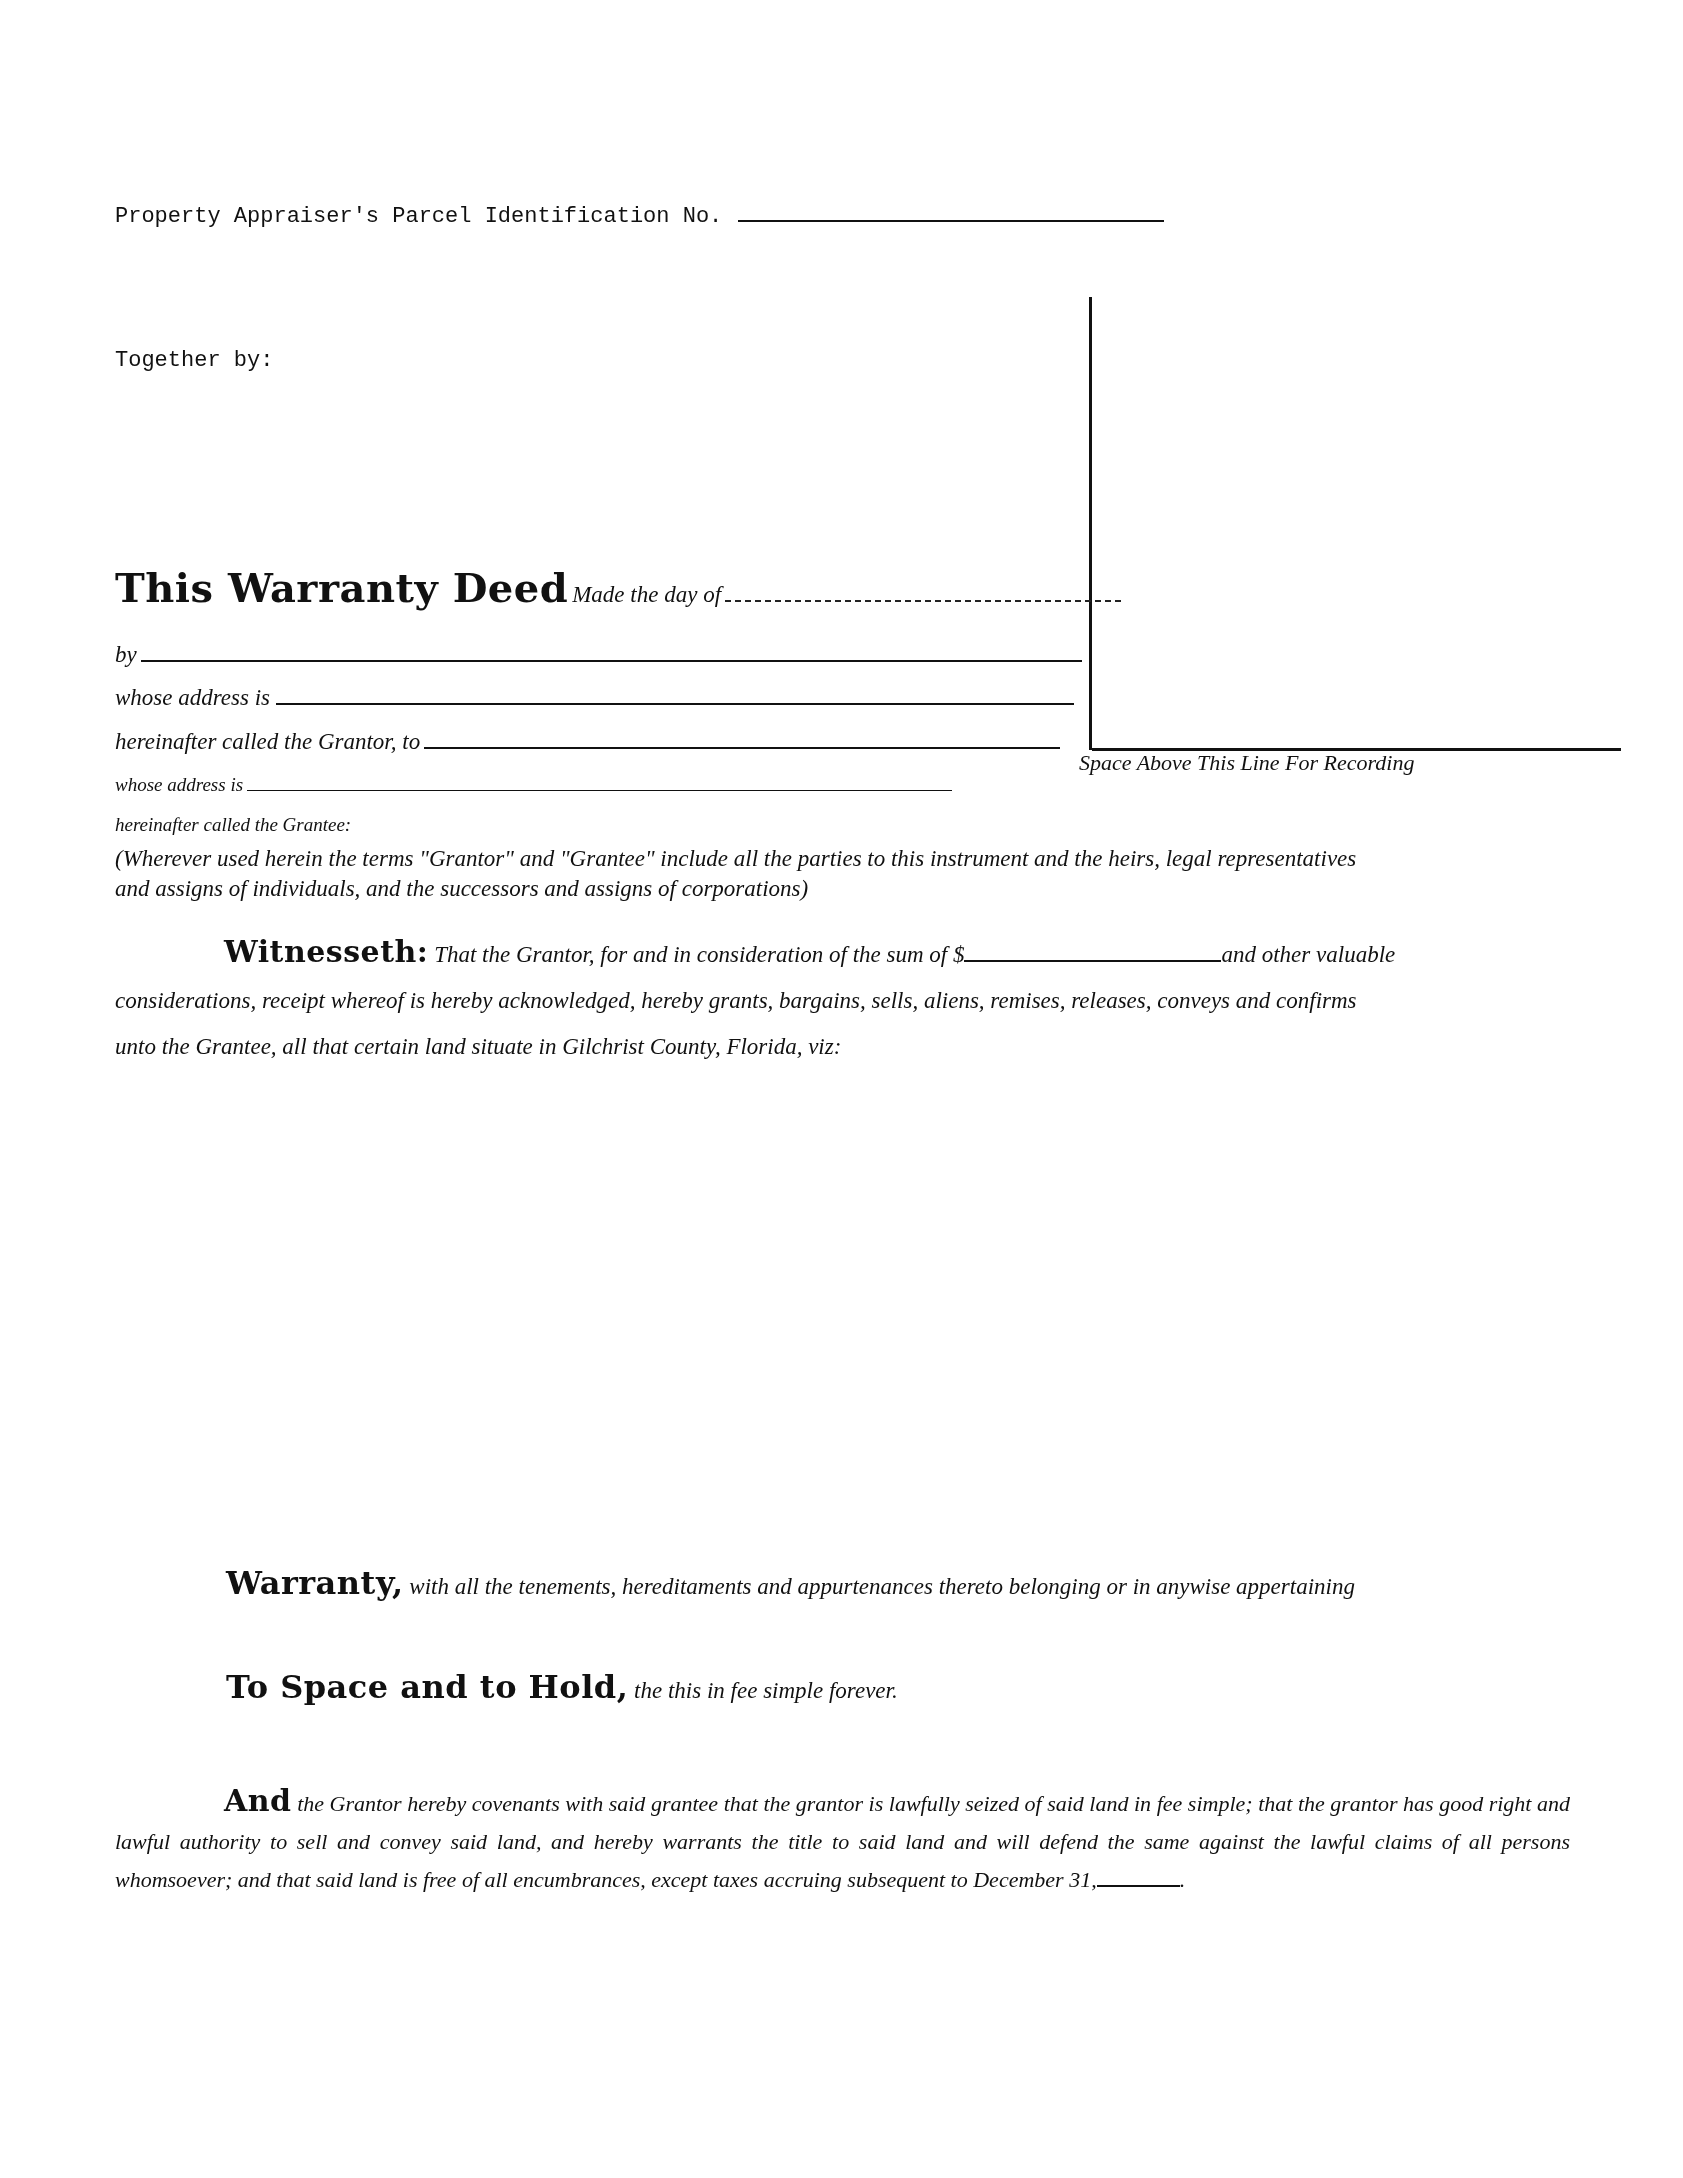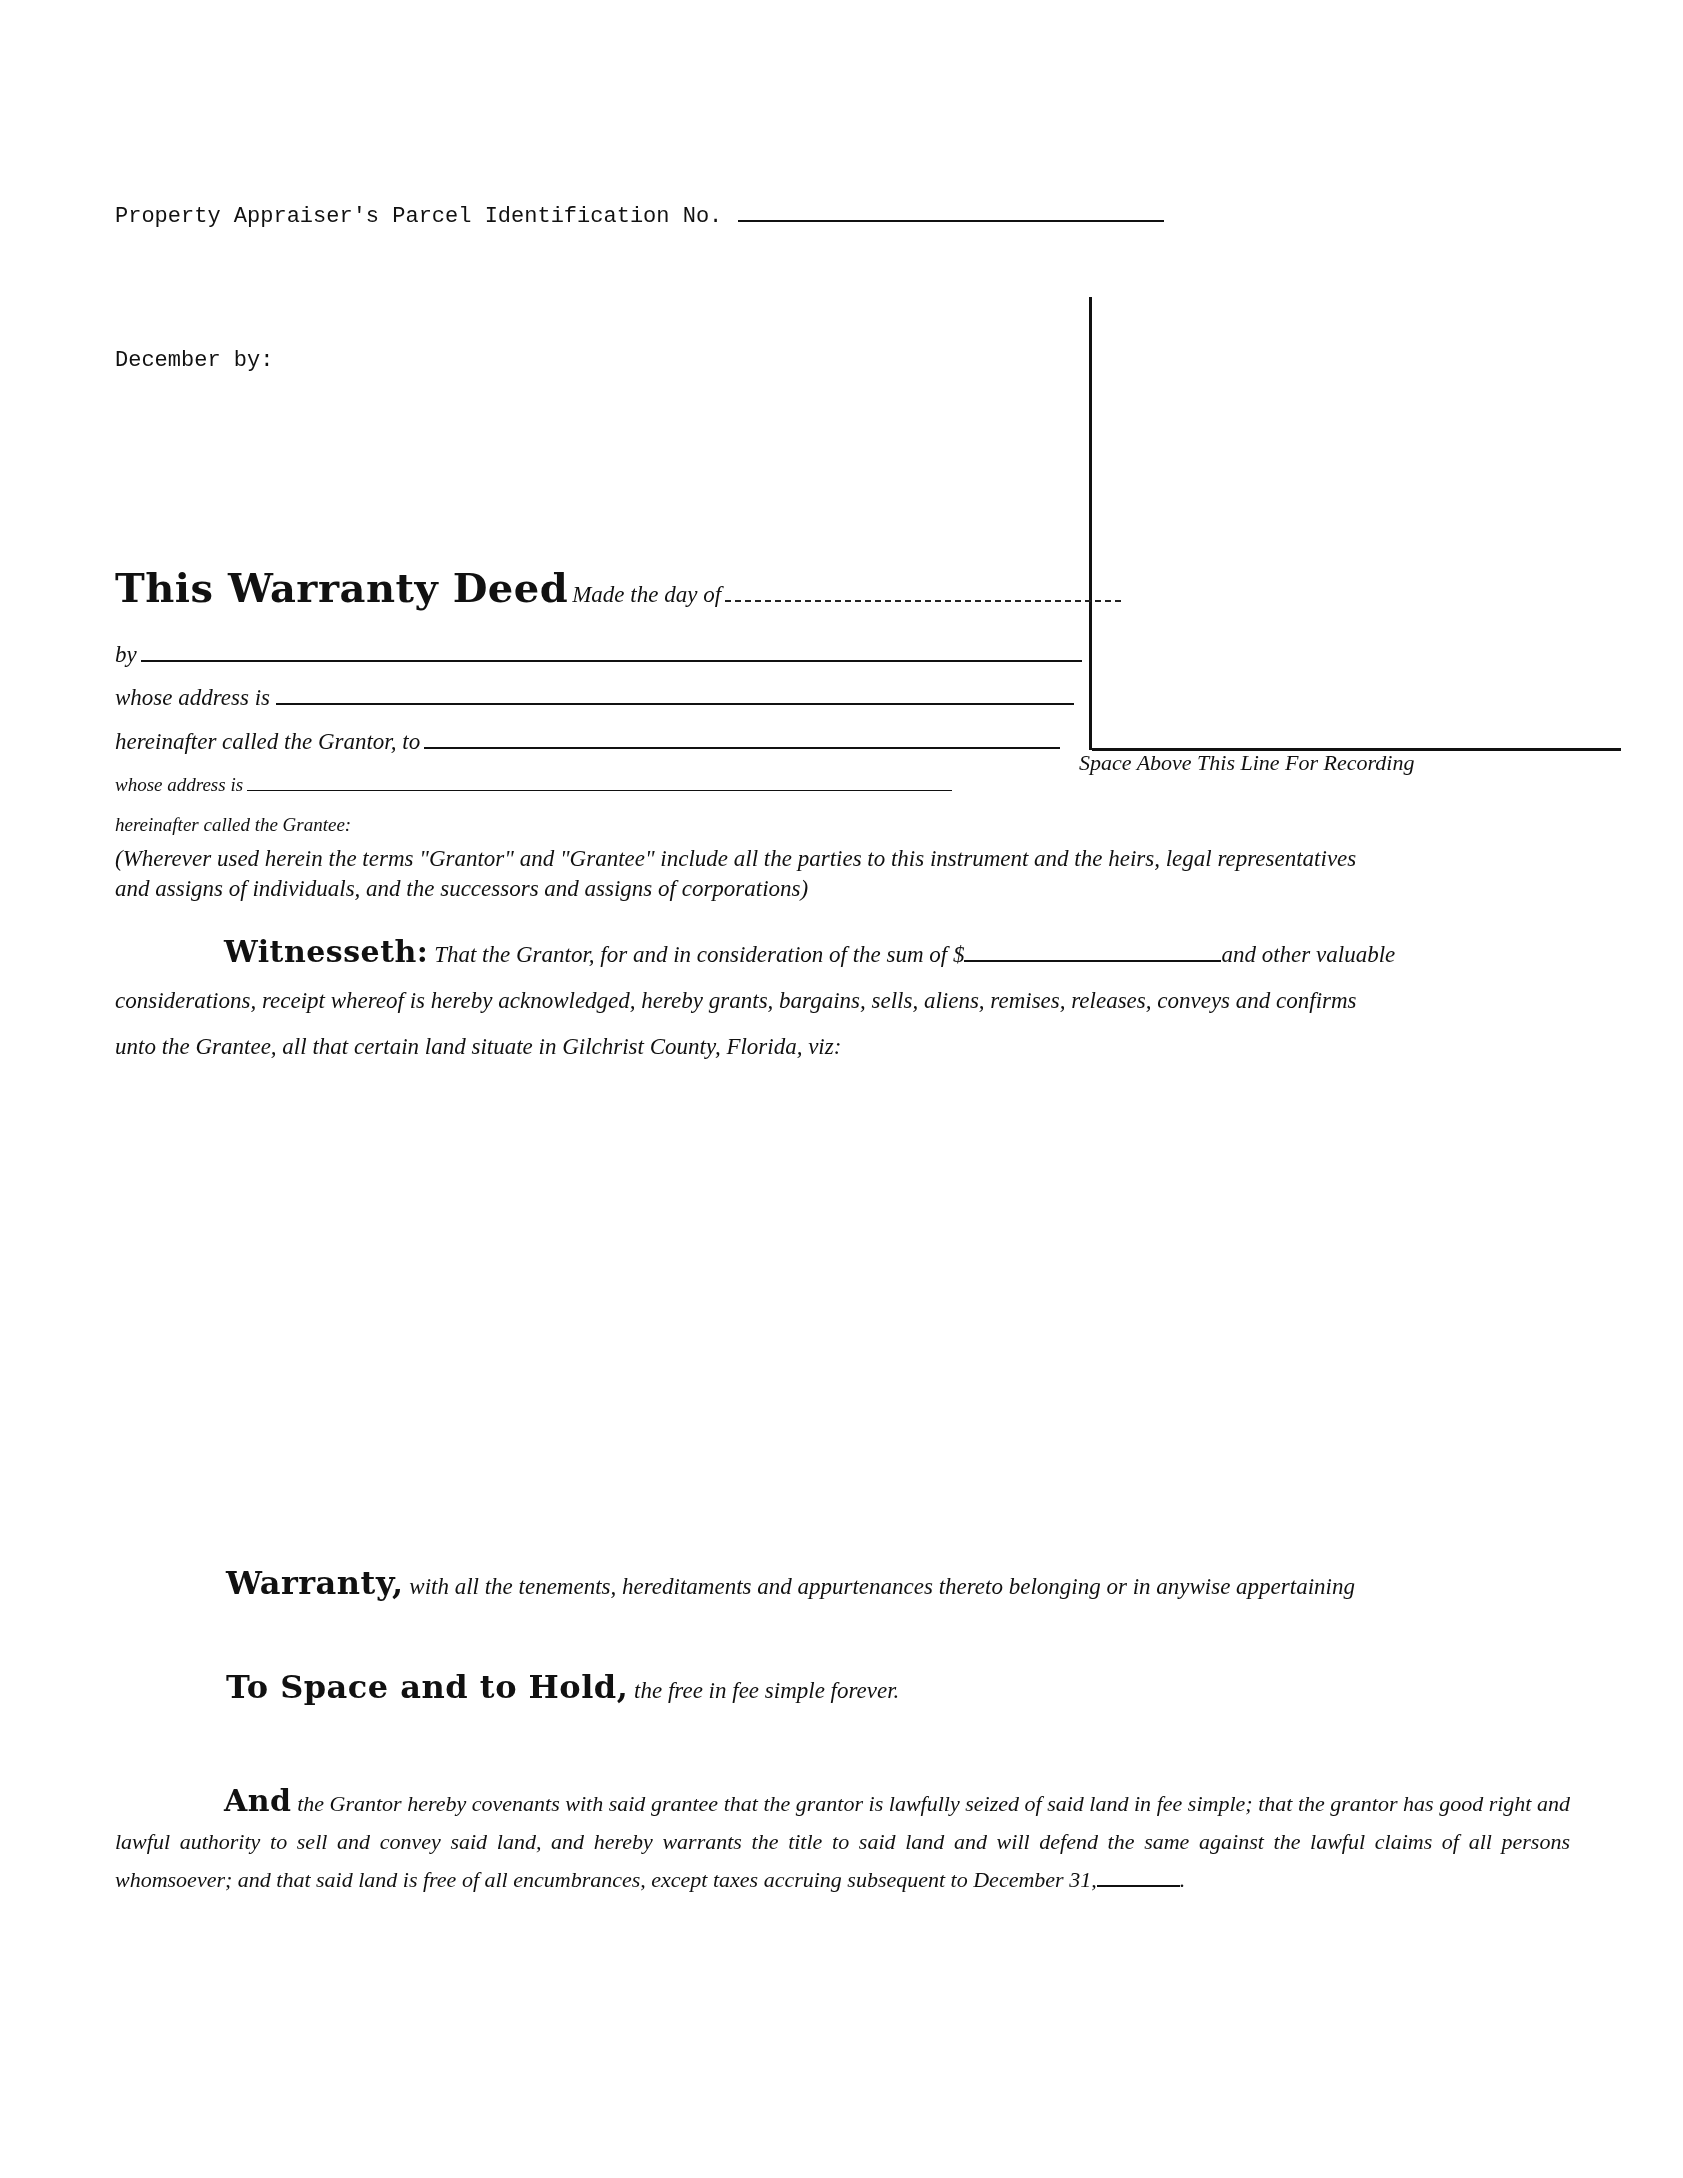--- a/index.html
+++ b/index.html
@@ -144,21 +144,21 @@
     #covenant .blank { width: 83px; }
   </style>
 </head>
 <body>
 
 <div id="parcel" class="abs roman">
   <span>Property Appraiser's Parcel Identification No.</span><span class="blank"></span>
 </div>
 
 <div id="prepared" class="abs roman">
-  <span>December by:</span>
+  <span>Together by:</span>
   <span></span>
 </div>
 
 <div id="rec-vline" class="abs"></div>
 <div id="rec-hline" class="abs"></div>
 <div id="rec-note" class="abs ital">Space Above This Line For Recording</div>
 
 <div id="title-line" class="abs">
   <span class="blackletter">This Warranty Deed</span>
   <span class="ital">Made the day of</span><span class="blank-dash"></span>
@@ -191,20 +191,20 @@
 
 <div class="abs" style="left:115px; top:1049px; width:1445px; height:475px;"></div>
 
 <div id="together" class="abs ital">
   <span class="blackletter">Warranty,</span>
   <span>with all the tenements, hereditaments and appurtenances thereto belonging or in anywise appertaining</span>
 </div>
 
 <div id="tohave" class="abs ital">
   <span class="blackletter">To Space and to Hold,</span>
-  <span>the free in fee simple forever.</span>
+  <span>the this in fee simple forever.</span>
 </div>
 
 <div id="covenant" class="abs ital">
   <span class="indent"></span><span class="blackletter">And</span>
   <span>the Grantor hereby covenants with said grantee that the grantor is lawfully seized of said land in fee simple; that the grantor has good right and lawful authority to sell and convey said land, and hereby warrants the title to said land and will defend the same against the lawful claims of all persons whomsoever; and that said land is free of all encumbrances, except taxes accruing subsequent to December 31,</span><span class="blank"></span><span>.</span>
 </div>
 
 
 </body></html>

